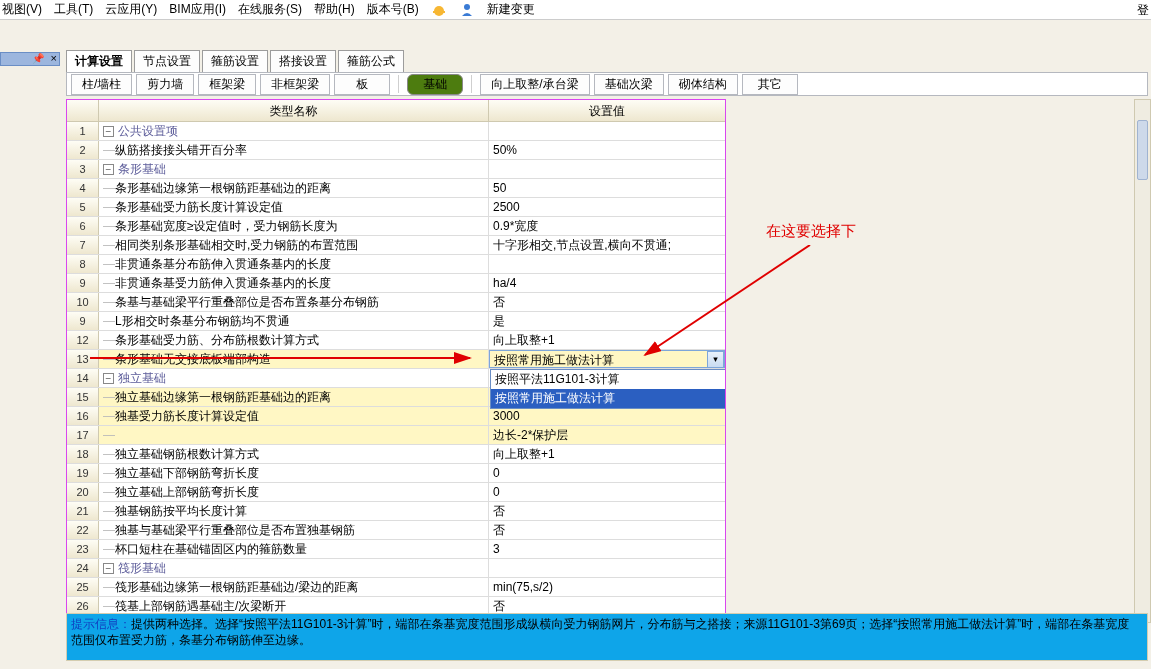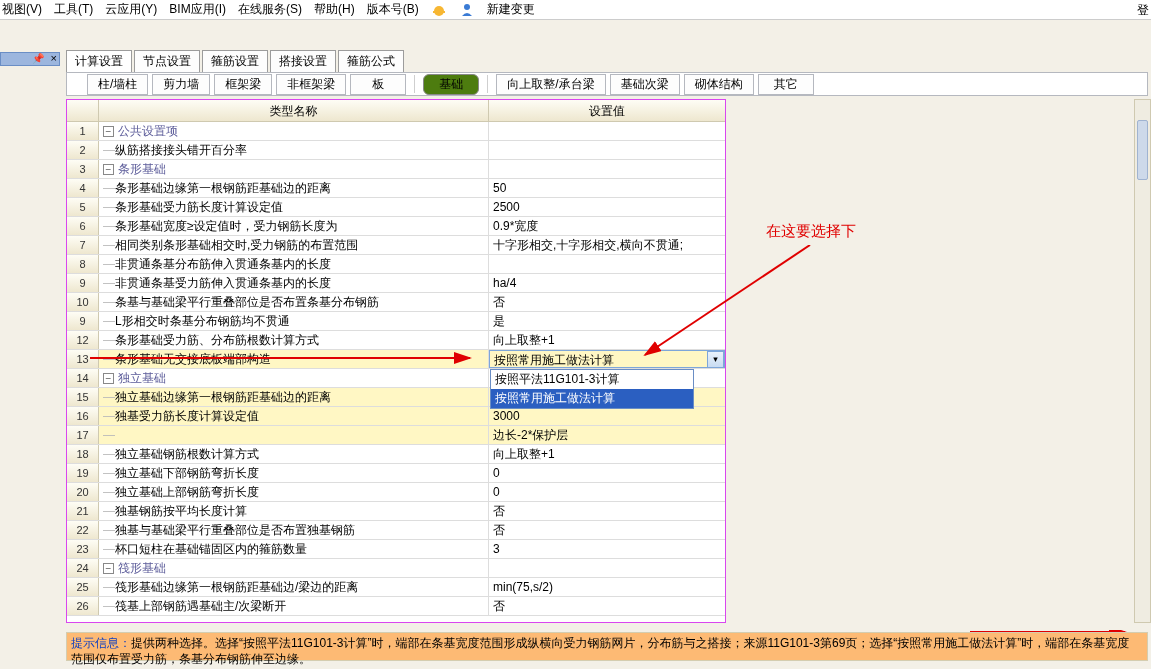--- a/index.html
+++ b/index.html
@@ -5,50 +5,50 @@
 * { margin: 0; padding: 0; box-sizing: border-box; }
 body { font-family: "Microsoft YaHei", SimSun, sans-serif; font-size: 12px; background: #f3f0e7; color: #000; width: 1151px; height: 669px; overflow: hidden; position: relative; }
 .menubar { height: 20px; background: #fff; display: flex; align-items: center; padding-left: 2px; gap: 12px; border-bottom: 1px solid #ccc; }
 .menubar span { cursor: default; }
 .menu-icon { width: 16px; height: 16px; display: inline-block; }
 .pin-area { position: absolute; left: 0; top: 52px; width: 60px; height: 14px; background: #9cb6de; border: 1px solid #6a8ec5; }
 .pin-area .pin { position: absolute; right: 14px; top: 0px; font-size: 10px; }
 .pin-area .close { position: absolute; right: 2px; top: -1px; font-size: 11px; }
 .tabs-primary { position: absolute; left: 66px; top: 50px; display: flex; }
 .tabs-primary .tab { border: 1px solid #9c9c9c; background: #fdfdfd; padding: 2px 8px; margin-right: 2px; border-bottom: none; font-size: 12px; }
-.tabs-primary .tab.active { background: #fff; }
-.subtabs { position: absolute; left: 66px; top: 72px; right: 3px; background: #fff; border: 1px solid #b5b8bf; height: 24px; display: flex; align-items: center; padding-left: 20px; gap: 4px; }
+.tabs-primary .tab.active { background: #fff; font-weight: bold; }
+.subtabs { position: absolute; left: 66px; top: 72px; right: 3px; background: #fff; border: 1px solid #b5b8bf; height: 24px; display: flex; align-items: center; padding-left: 4px; gap: 4px; }
 .subtabs .btn { border: 1px solid #b5b8bf; background: #fdfdfd; padding: 1px 10px; min-width: 56px; text-align: center; font-size: 12px; }
 .subtabs .btn.active { background: #4d7c0f; border-color: #888; border-radius: 6px; }
 .subtabs .sep { width: 1px; height: 18px; background: #cfcfcf; margin: 0 4px; }
 .grid-wrap { position: absolute; left: 66px; top: 99px; width: 660px; bottom: 46px; border: 1px solid #d946ef; background: #fff; overflow: hidden; }
 .grid-head { display: flex; background: linear-gradient(#fefdf5,#eee7cf); height: 22px; border-bottom: 1px solid #cfc9b0; }
 .grid-head .h1 { width: 32px; border-right: 1px solid #cfc9b0; }
 .grid-head .h2 { flex: 0 0 390px; border-right: 1px solid #cfc9b0; text-align: center; line-height: 22px; }
 .grid-head .h3 { flex: 1; text-align: center; line-height: 22px; }
 .grid-body { overflow: auto; height: calc(100% - 22px); }
 .row { display: flex; height: 19px; border-bottom: 1px solid #ddd; position: relative; }
 .row .num { width: 32px; background: linear-gradient(#fefdf5,#eee7cf); border-right: 1px solid #cfc9b0; text-align: center; line-height: 19px; color: #333; font-size: 11px; }
 .row .name { flex: 0 0 390px; border-right: 1px solid #ddd; display: flex; align-items: center; padding-left: 4px; white-space: nowrap; overflow: hidden; }
 .row .val { flex: 1; padding-left: 4px; line-height: 19px; white-space: nowrap; overflow: hidden; }
 .tree-toggle { width: 11px; height: 11px; border: 1px solid #888; font-size: 10px; line-height: 9px; text-align: center; margin-right: 4px; color: #555; }
 .indent1 { padding-left: 22px; }
 .section-text { color: #5b5b99; }
 .hl-row .name, .hl-row .val { background: #fff7c4; }
 .sel-row .name { background: #fff7c4; }
 .sel-row .val { background: #fff7c4; border: 1px solid #7ea6d9; position: relative; }
 .dd-btn { position: absolute; right: 0; top: 0; width: 17px; height: 17px; background: linear-gradient(#e9f1fb,#c9dcf2); border: 1px solid #7ea6d9; text-align: center; font-size: 9px; line-height: 15px; }
-.dropdown { position: absolute; left: 423px; top: 19px; width: 204px; background: #fff; border: 1px solid #6a8ec5; z-index: 10; }
+.dropdown { position: absolute; left: 423px; top: 19px; width: 236px; background: #fff; border: 1px solid #6a8ec5; z-index: 10; }
 .dropdown .opt { padding: 1px 4px; font-size: 12px; }
 .dropdown .opt.sel { background: #2b5fc1; color: #fff; }
 .annotation { position: absolute; left: 766px; top: 222px; color: #e00000; font-size: 15px; font-family: SimSun; }
 .arrow1 { position: absolute; left: 640px; top: 245px; width: 200px; height: 120px; pointer-events: none; }
 .arrow2 { position: absolute; left: 70px; top: 630px; width: 1060px; height: 30px; pointer-events: none; }
 .arrow3 { position: absolute; left: 90px; top: 350px; width: 390px; height: 15px; pointer-events: none; }
-.hint-box { position: absolute; left: 66px; bottom: 8px; right: 3px; height: 29px; background: #fdba74; border: 1px solid #d4cdb0; padding: 2px 4px; line-height: 16px; font-size: 12px; }
+.hint-box { position: absolute; left: 66px; bottom: 8px; right: 3px; height: 48px; background: #0ea5e9; border: 1px solid #d4cdb0; padding: 2px 4px; line-height: 16px; font-size: 12px; }
 .hint-box .blue { color: #1040c0; }
 .hint-box .black { color: #000; }
 .scroll-v { position: absolute; right: 0; top: 99px; width: 17px; bottom: 46px; background: #efece1; border: 1px solid #cfc9b0; }
 .scroll-v .thumb { position: absolute; left: 2px; top: 20px; right: 2px; height: 60px; background: #cdd9ea; border: 1px solid #9fb3d1; border-radius: 2px; }
 </style>
 </head>
 <body>
 
 <div class="menubar">
   <span>视图(V)</span>
@@ -116,20 +116,21 @@
           <span class="section-text">公共设置项</span>
         </div>
         <div class="val"></div>
       </div>
       <div class="row">
         <div class="num">2</div>
         <div class="name indent1">
           <span style="color: rgb(187, 187, 187);">— </span>
           <span>纵筋搭接接头错开百分率</span>
         </div>
+        <div class="val">50%</div>
       </div>
       <div class="row">
         <div class="num">3</div>
         <div class="name">
           <span class="tree-toggle">−</span>
           <span class="section-text">条形基础</span>
         </div>
         <div class="val"></div>
       </div>
       <div class="row">
@@ -155,21 +156,21 @@
           <span>条形基础宽度≥设定值时，受力钢筋长度为</span>
         </div>
         <div class="val">0.9*宽度</div>
       </div>
       <div class="row">
         <div class="num">7</div>
         <div class="name indent1">
           <span style="color: rgb(187, 187, 187);">— </span>
           <span>相同类别条形基础相交时,受力钢筋的布置范围</span>
         </div>
-        <div class="val">十字形相交,十字形相交,横向不贯通;</div>
+        <div class="val">十字形相交,节点设置,横向不贯通;</div>
       </div>
       <div class="row">
         <div class="num">8</div>
         <div class="name indent1">
           <span style="color: rgb(187, 187, 187);">— </span>
           <span>非贯通条基分布筋伸入贯通条基内的长度</span>
         </div>
       </div>
       <div class="row">
         <div class="num">9</div>

